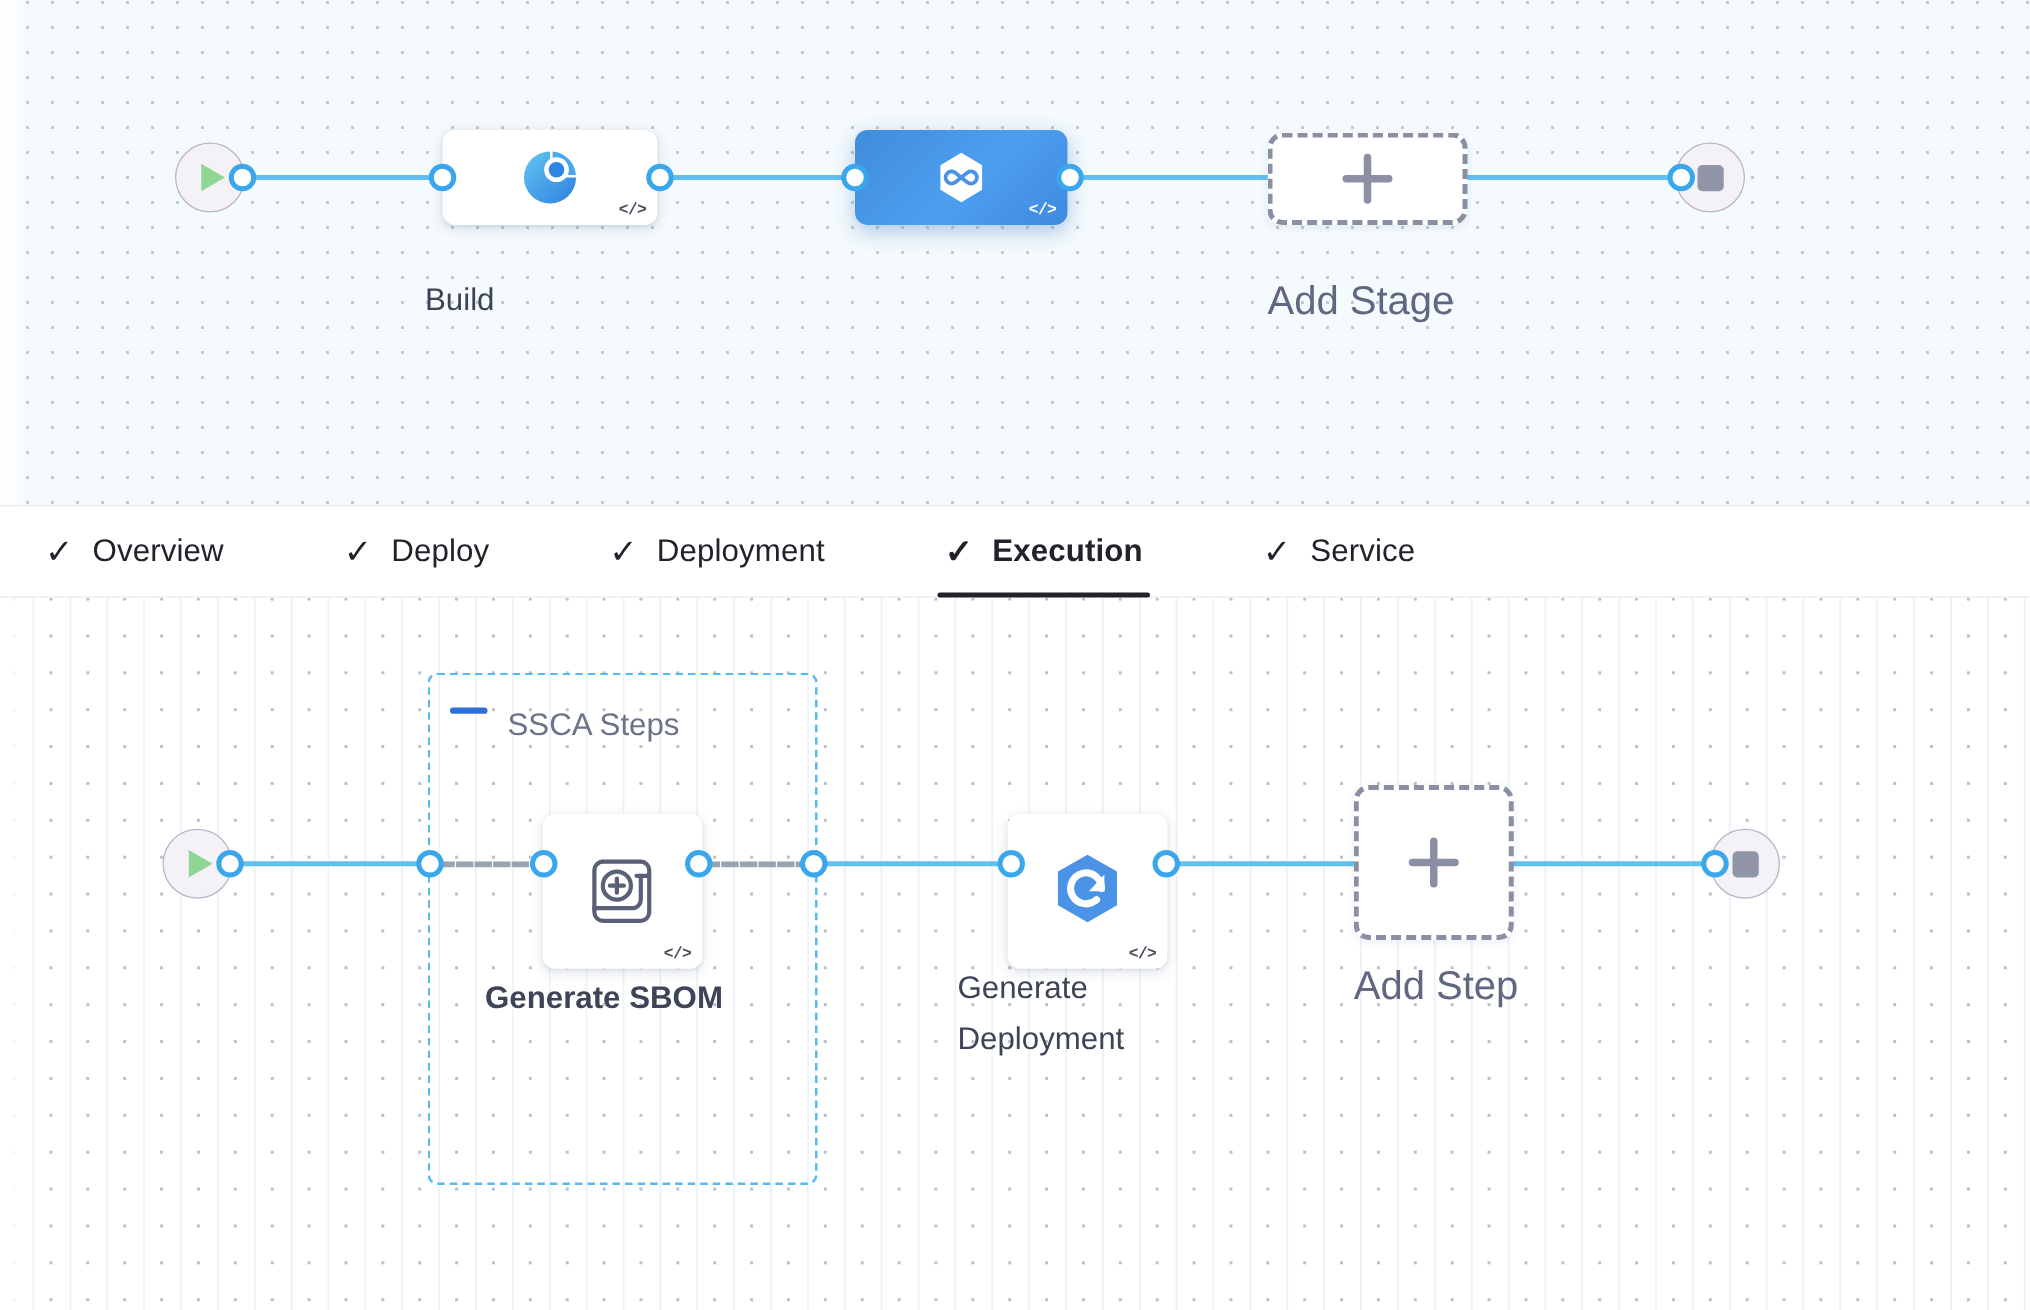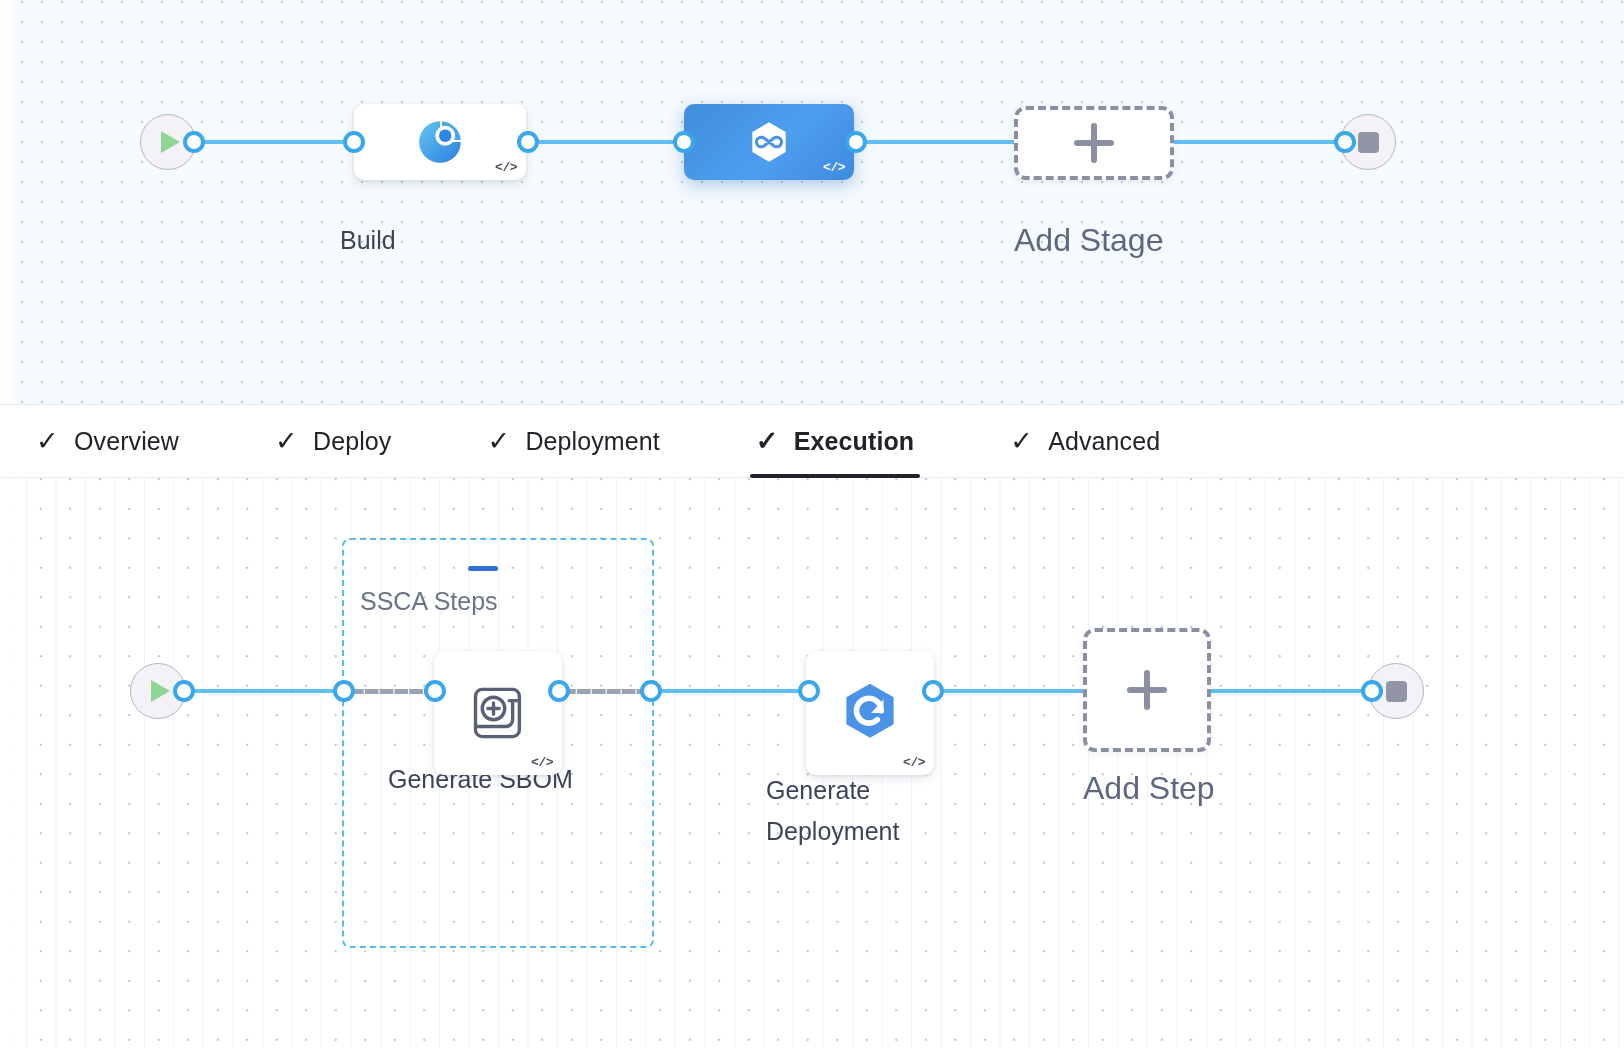--- a/index.html
+++ b/index.html
@@ -138,22 +138,22 @@
     white-space: nowrap;
   }
 
   
   .stepgroup {
     position: absolute; border: 2.5px dashed #56b9ef; border-radius: 8px;
     background: rgba(255,255,255,0.0);
     z-index: 1;
   }
   .stepgroup-header {
-    position: absolute; display: flex; align-items: flex-end; gap: 16px;
-    left: 22px; top: 26px; flex-direction: column;
+    position: absolute; display: flex; align-items: flex-start; gap: 16px;
+    left: 22px; top: 26px;
   }
   .collapse-dash { width: 30px; height: 5px; border-radius: 3px; background: #2f6fd6; }
   .stepgroup-title { font-size: 25px; color: #6b7388; white-space: nowrap; }
 </style>
 </head>
 <body>
 
 <div id="app">
 
   <div class="stage-canvas">
@@ -223,21 +223,21 @@
     <div class="tab">
       <span class="tick">✓</span>
       <span class="tab-label">Deployment</span>
     </div>
     <div class="tab active">
       <span class="tick">✓</span>
       <span class="tab-label">Execution</span>
     </div>
     <div class="tab">
       <span class="tick">✓</span>
-      <span class="tab-label">Advanced</span>
+      <span class="tab-label">Service</span>
     </div>
   </div>
 
   <div class="step-canvas">
 
     <div class="stepgroup" style="left:342px; top:60px; width:312px; height:410px;"></div>
     <div class="stepgroup-header" style="left:360px; top:88px;">
       <span class="collapse-dash"></span>
       <span class="stepgroup-title">SSCA Steps</span>
     </div>
@@ -263,21 +263,21 @@
           <path d="M12 44 h27 a6 6 0 0 0 6 -6 V21"></path>
           <path d="M12 44 v3 a6 6 0 0 0 6 6 h27 a6 6 0 0 0 6 -6 V21"></path>
           <circle cx="28" cy="28" r="10"></circle>
           <path d="M28 23 v10 M23 28 h10"></path>
         </g>
       </svg>
       <span class="codebadge">&lt;/&gt;</span>
     </div>
     <div class="port" style="left:424px; top:202px;"></div>
     <div class="port" style="left:548px; top:202px;"></div>
-    <div class="node-label" style="left:388px; top:281px; width:220px;">Generate SBOM</div>
+    <div class="node-label" style="left:388px; top:300px; width:220px;font-weight:bold;">Generate SBOM</div>
 
     <div class="port" style="left:640px; top:202px;"></div>
 
     <div class="node" style="left:806px; top:173px; width:128px; height:124px;">
       <svg width="72" height="72" viewBox="0 0 64 64">
         <path d="M32 6 L53 18 L53 42 L32 54 L11 42 L11 18 Z" fill="#4a93e6"></path>
         <g fill="none" stroke="#ffffff" stroke-width="5" stroke-linecap="round">
           <path d="M42 30 a11 11 0 1 0 -3.5 8"></path>
         </g>
         <path d="M44 20 L44 32 L33 32 Z" fill="#ffffff"></path>

